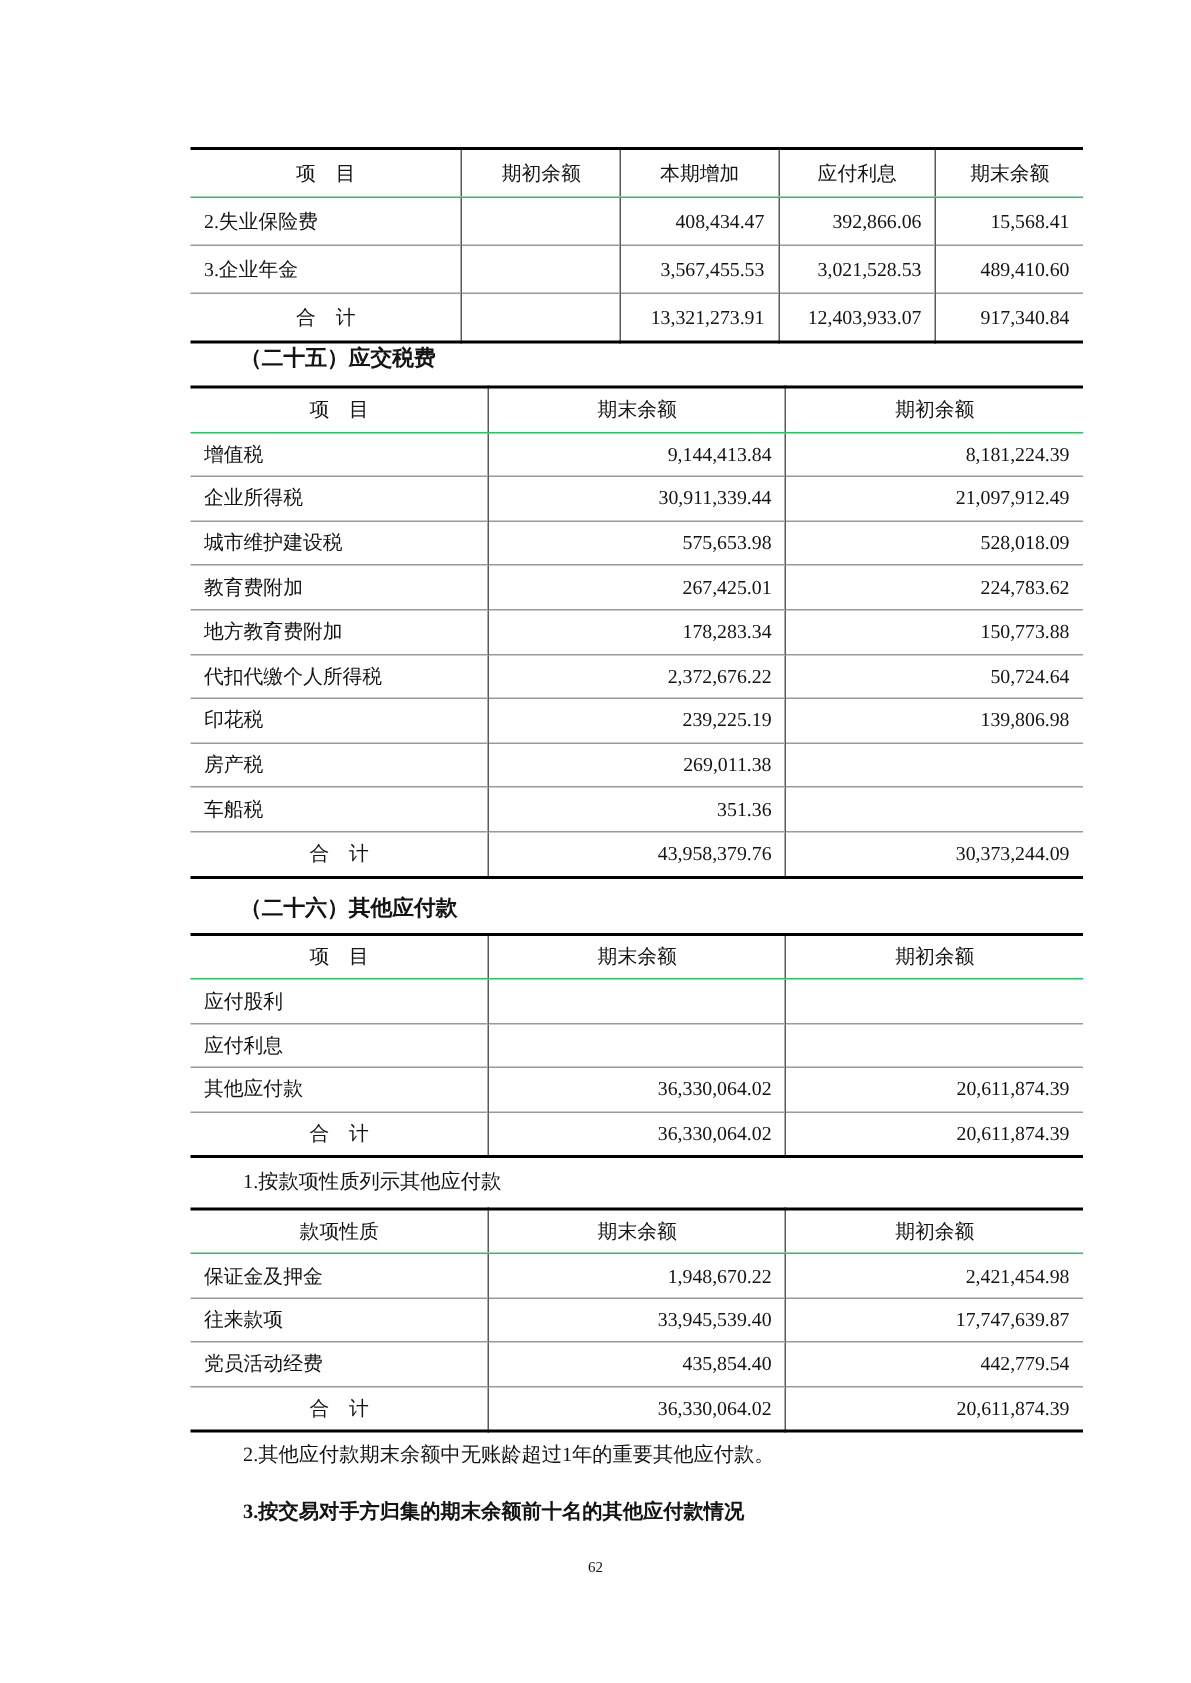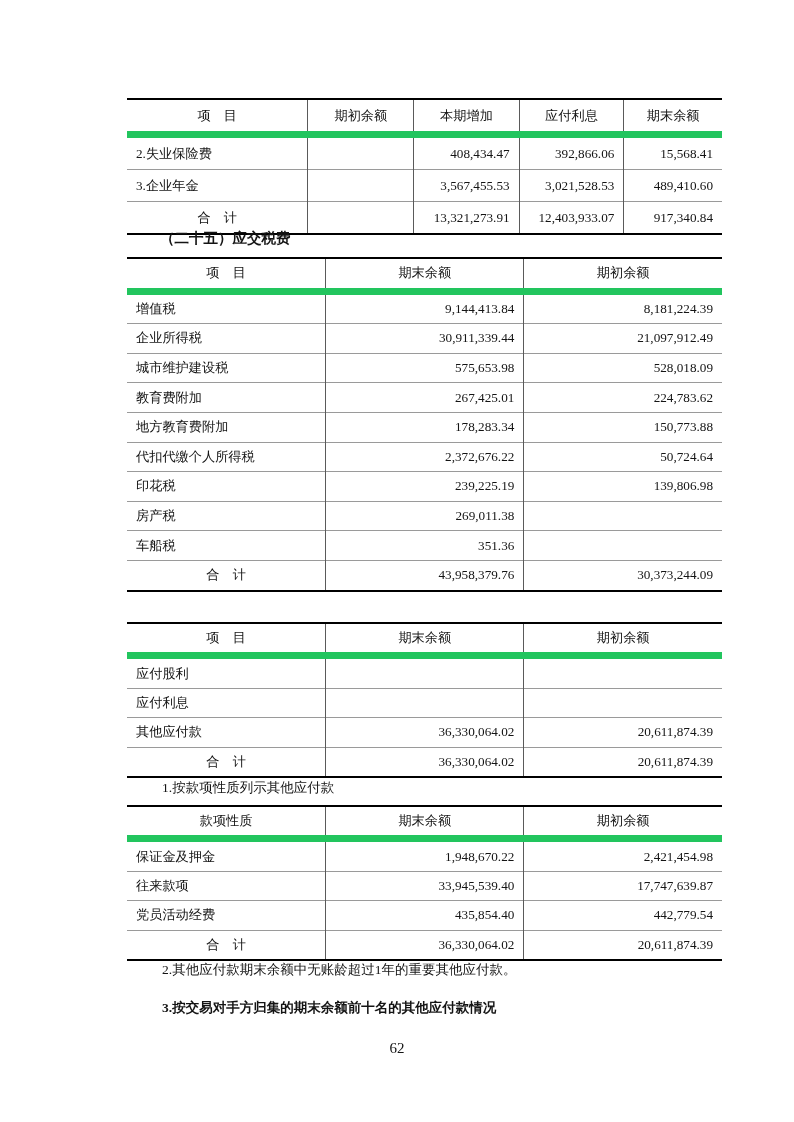--- a/index.html
+++ b/index.html
@@ -29,21 +29,21 @@
     border-bottom: 2.5px solid #000;
     font-size: 13.2px;
   }
   table.fin th, table.fin td {
     padding: 0 9px;
     overflow: hidden;
     white-space: nowrap;
     font-weight: normal;
   }
   table.fin th {
-    border-bottom: 7px solid #22c55e;
+    border-bottom: 1px solid #22c55e;
   }
   table.fin th + th,
   table.fin td + td {
     border-left: 1px solid #5a5a5a;
   }
   table.fin tbody tr + tr td {
     border-top: 1px solid #9a9a9a;
   }
   table.fin .cell-label { text-align: left; }
   table.fin .cell-num   { text-align: right; }
@@ -59,21 +59,21 @@
   }
   .note-line {
     font-size: 13.5px;
     padding-left: 35px;
   }
   .page-number {
     position: absolute;
     left: 0;
     width: 794px;
     text-align: center;
-    font-size: 15px;
+    font-size: 10px;
   }
 </style>
 </head>
 <body>
 
 <div class="page">
 
   <div class="content-block" style="top: 98px;">
     <table class="fin t1">
       <colgroup>
@@ -182,20 +182,21 @@
           </tr>
           <tr class="row-total">
             <td class="cell-label">合　计</td>
             <td class="cell-num">43,958,379.76</td>
             <td class="cell-num">30,373,244.09</td>
           </tr>
         </tbody>
       </table>
   </div>
 
+  <div class="content-block sec-heading" style="top: 596px;">（二十六）其他应付款</div>
 
   <div class="content-block" style="top: 622px;">
     <table class="fin t3">
       <colgroup>
         <col style="width:33.4%">
           <col style="width:33.3%">
           <col style="width:33.3%">
       </colgroup>
     <thead>
           <tr>

